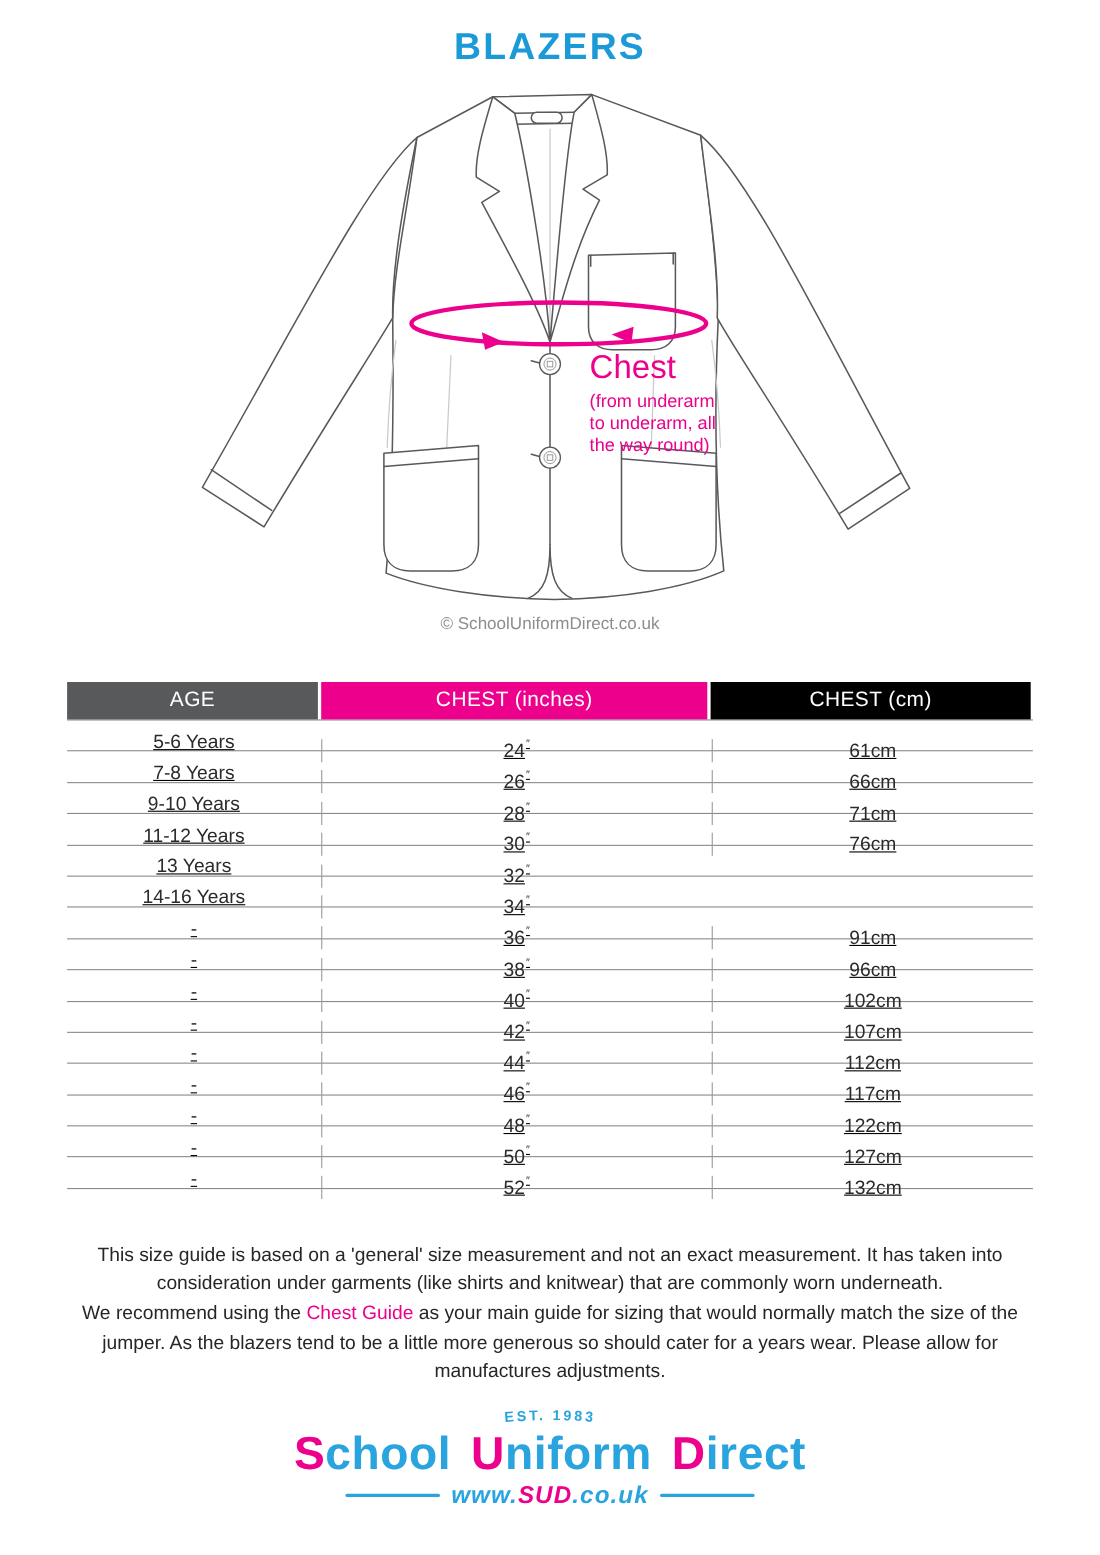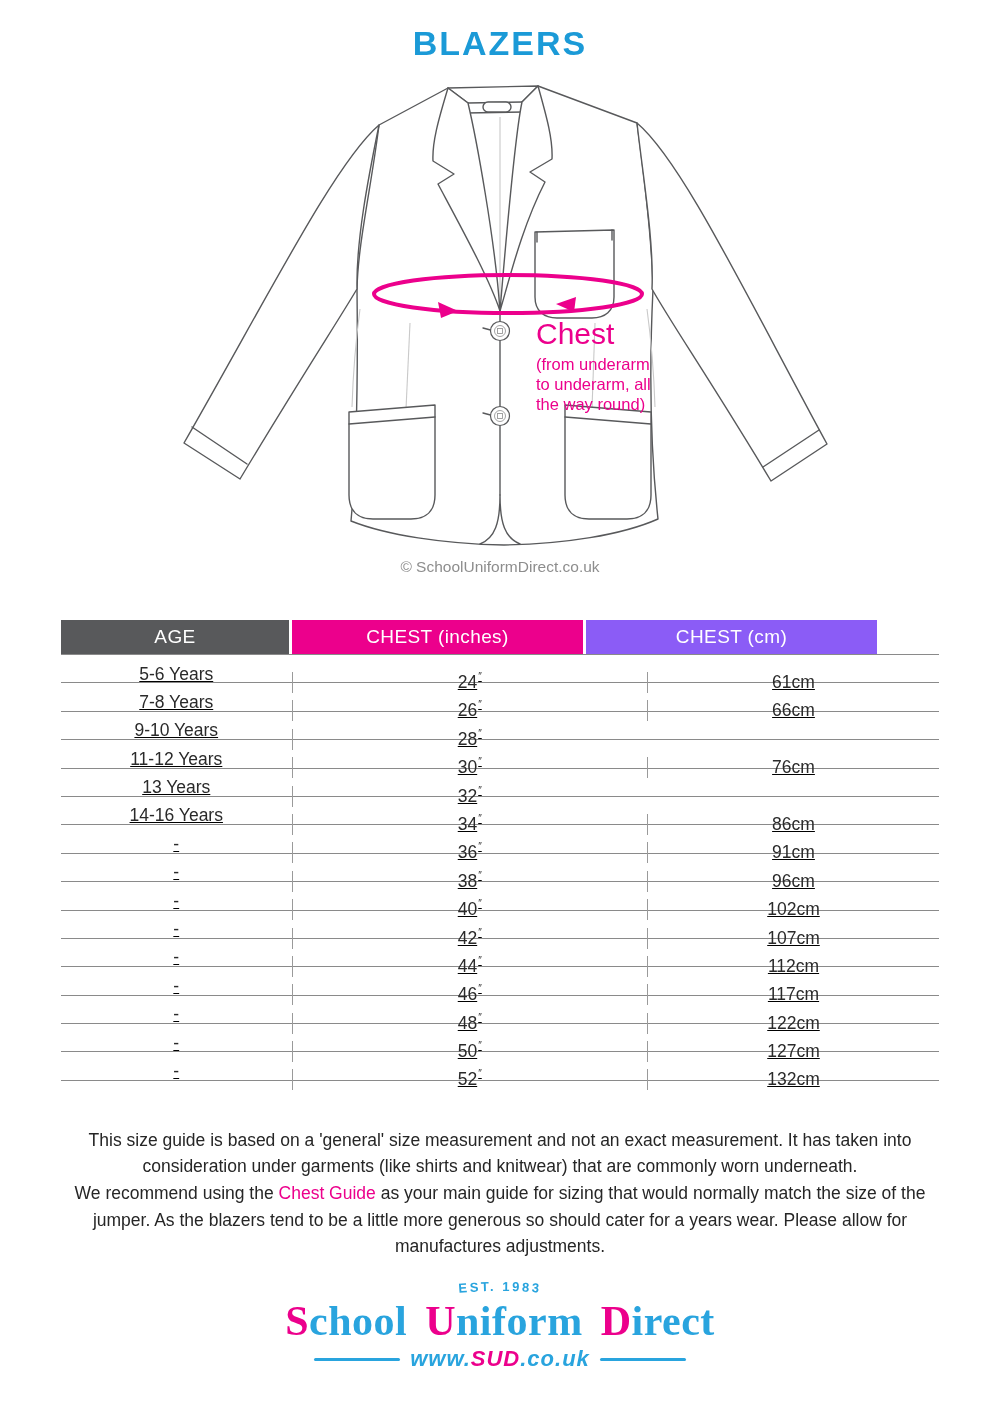--- a/index.html
+++ b/index.html
@@ -18,36 +18,36 @@
   .pk{fill:none;stroke:var(--pink,#EC008C);stroke-width:4;}
   .pkf{fill:var(--pink,#EC008C);}
   text.chest-big{fill:var(--pink,#EC008C);font-size:30px;}
   text.chest-small{fill:var(--pink,#EC008C);font-size:16.5px;}
   text.copy{fill:#8d8d8d;font-size:15.5px;}
 
   .size-table{width:878px;margin:37px auto 0;}
   .thead{display:flex;gap:3px;}
   .th{height:34px;color:#fff;font-size:19px;display:flex;align-items:center;justify-content:center;letter-spacing:0.4px;}
   .th:nth-child(1){width:228px;}
-  .th:nth-child(2){width:291px;}
+  .th:nth-child(2){width:351px;}
   .th:nth-child(3){width:291px;}
   .tbody{border-top:1px solid #8a8a8a;}
   .tr{display:grid;grid-template-columns:230.5px 355.5px 292px;height:27.4px;border-bottom:1px solid #8a8a8a;text-decoration:underline;}
   .td{display:flex;align-items:center;justify-content:center;font-size:17.5px;color:#2a2a2a;}
   .td + .td{border-left:1px solid #9a9a9a;margin-top:17px;}
   .inch{font-size:10px;position:relative;top:-6px;margin-left:1px;}
 
   .notes{width:912px;margin:46px auto 0;text-align:center;font-size:17.5px;line-height:1.52;color:#262626;}
   .notes p{margin:0;}
   .pink-text{color:var(--pink,#EC008C);}
 
   .logo{margin-top:12px;text-align:center;}
   .logo-est{display:block;margin:0 auto -8px;}
   .logo-main{font-size:42px;font-weight:bold;letter-spacing:0.5px;line-height:1.1;}
-  .logo-main .word{margin:0 9px;font-family:Liberation Serif, serif;}
+  .logo-main .word{margin:0 9px;}
   .blue-l{color:var(--blue,#29A4DE);}
   .pink-l{color:var(--pink,#EC008C);}
   .logo-url{display:flex;align-items:center;justify-content:center;gap:10px;margin-top:2px;font-style:italic;}
   .logo-url .url-text{font-size:22px;font-weight:bold;letter-spacing:1px;}
   .rule{display:inline-block;width:86px;height:3px;background:var(--blue,#29A4DE);border-radius:2px;}
 </style>
 </head>
 <body>
 
 <div class="page">
@@ -121,21 +121,21 @@
     <text class="chest-small" x="366" y="319">to underarm, all</text>
     <text class="chest-small" x="366" y="339">the way round)</text>
 
     <text class="copy" x="330" y="501" text-anchor="middle">© SchoolUniformDirect.co.uk</text>
   </svg>
 
   <div class="size-table">
     <div class="thead">
         <div class="th" style="background: rgb(88, 89, 91);">AGE</div>
         <div class="th" style="background: rgb(236, 0, 140);">CHEST (inches)</div>
-        <div class="th" style="background: #8b5cf6;">CHEST (cm)</div>
+        <div class="th" style="background: #000000;">CHEST (cm)</div>
       </div>
     <div class="tbody">
         <div class="tr">
           <div class="td">5-6 Years</div>
           <div class="td">
             <span>24</span>
             <span class="inch">″</span>
           </div>
           <div class="td">61cm</div>
         </div>
@@ -146,20 +146,21 @@
             <span class="inch">″</span>
           </div>
           <div class="td">66cm</div>
         </div>
         <div class="tr">
           <div class="td">9-10 Years</div>
           <div class="td">
             <span>28</span>
             <span class="inch">″</span>
           </div>
+          <div class="td">71cm</div>
         </div>
         <div class="tr">
           <div class="td">11-12 Years</div>
           <div class="td">
             <span>30</span>
             <span class="inch">″</span>
           </div>
           <div class="td">76cm</div>
         </div>
         <div class="tr">
@@ -168,21 +169,20 @@
             <span>32</span>
             <span class="inch">″</span>
           </div>
         </div>
         <div class="tr">
           <div class="td">14-16 Years</div>
           <div class="td">
             <span>34</span>
             <span class="inch">″</span>
           </div>
-          <div class="td">86cm</div>
         </div>
         <div class="tr">
           <div class="td">-</div>
           <div class="td">
             <span>36</span>
             <span class="inch">″</span>
           </div>
           <div class="td">91cm</div>
         </div>
         <div class="tr">

